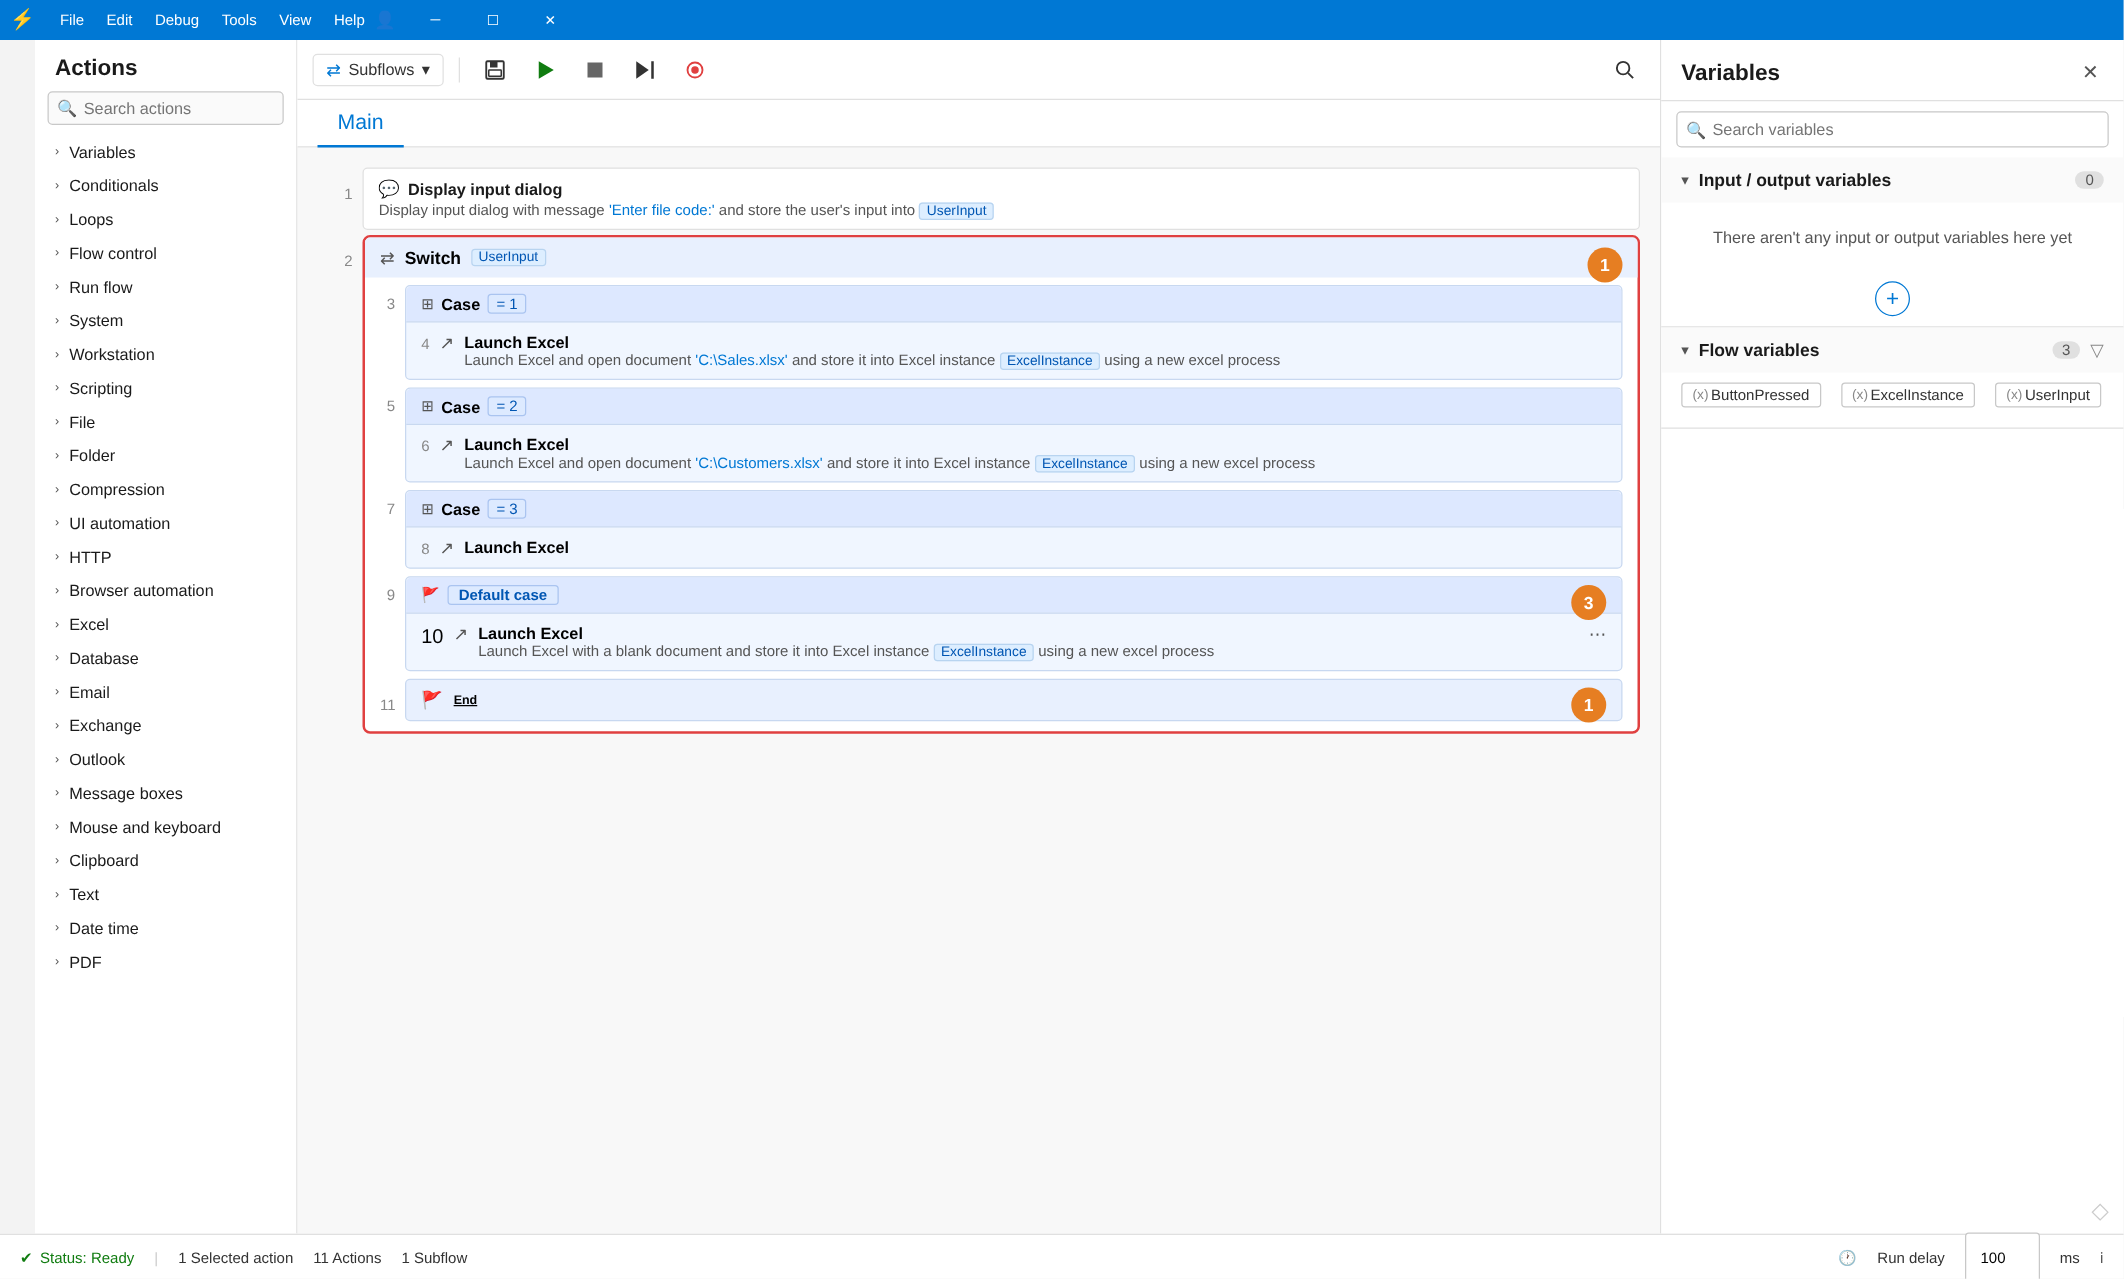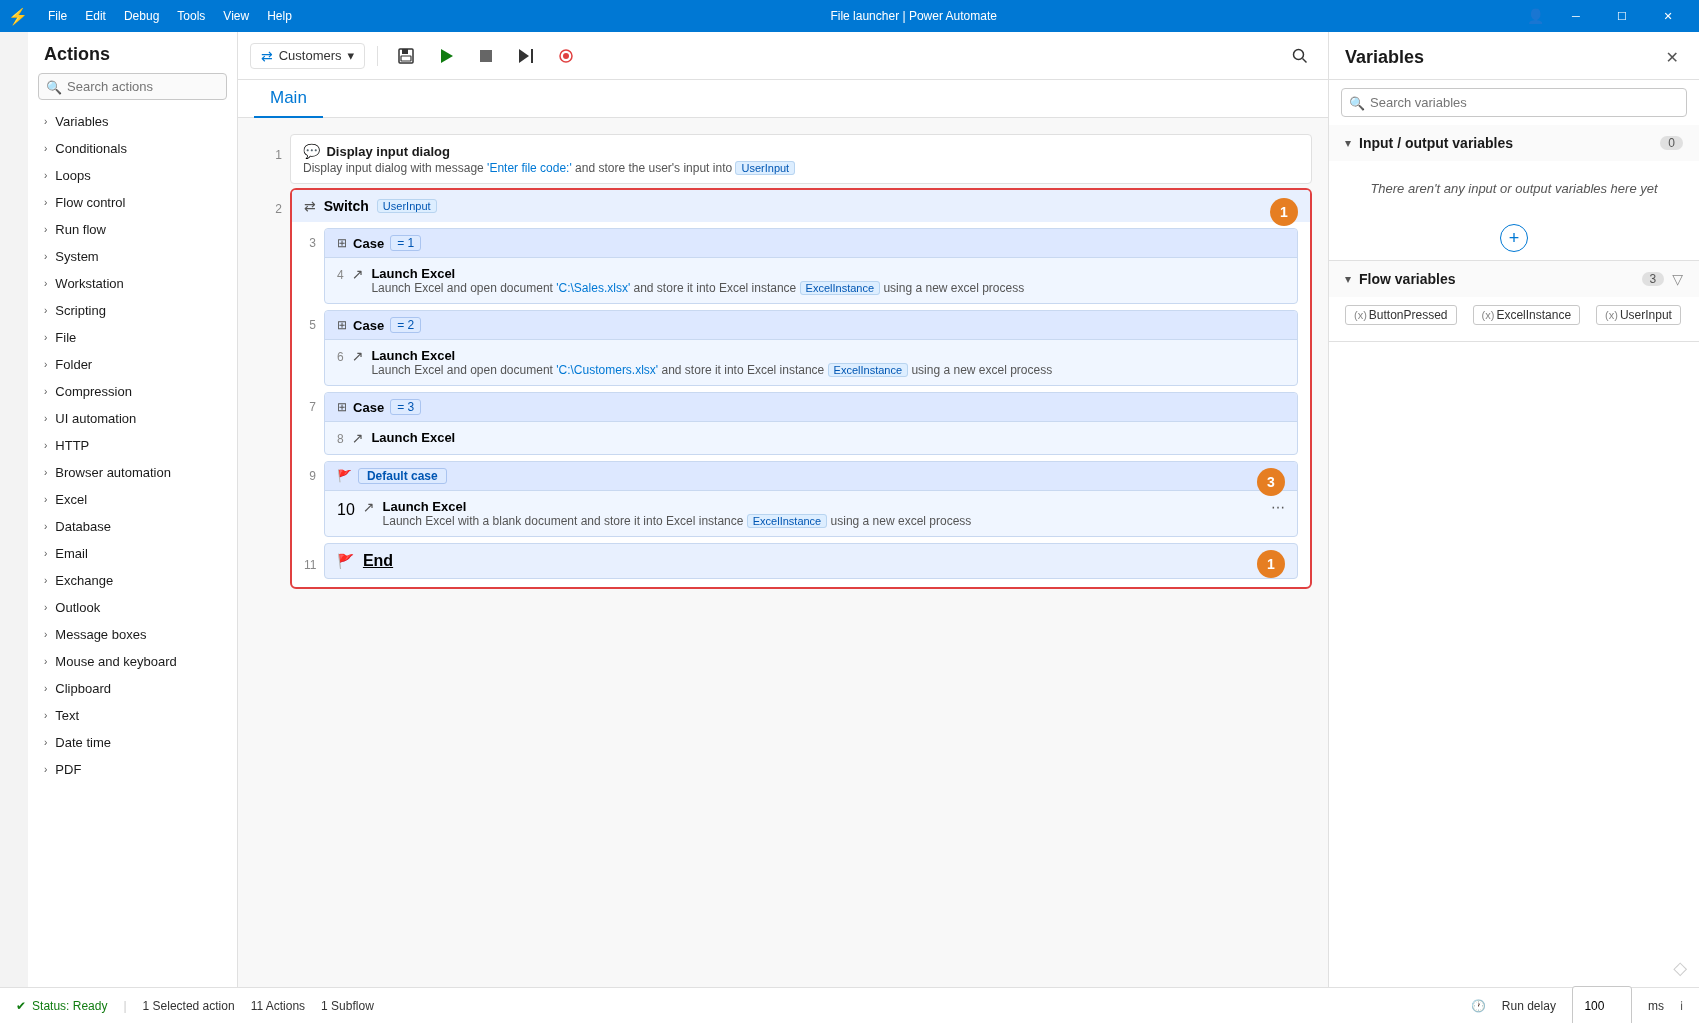--- a/index.html
+++ b/index.html
@@ -139,21 +139,21 @@
       display: flex; align-items: center; padding: 10px 16px;
       cursor: pointer; background: #fafafa;
     }
     .vars-section-title { font-size: 14px; font-weight: 600; color: #1a1a1a; flex: 1; }
     .vars-count {
       background: #e0e0e0; color: #555; border-radius: 10px;
       padding: 0 8px; font-size: 12px; margin-left: 8px;
     }
     .vars-chevron { color: #555; font-size: 12px; margin-right: 8px; }
     .vars-empty {
-      padding: 20px 16px; text-align: center; color: #555; font-size: 13px; font-style: italic;
+      padding: 20px 16px; text-align: center; color: #555; font-size: 13px;
     }
     .vars-add-btn {
       display: flex; align-items: center; justify-content: center; margin: 8px auto;
       width: 28px; height: 28px; border: 1px solid #0078d4; border-radius: 50%;
       color: #0078d4; font-size: 18px; cursor: pointer;
     }
     .var-chip {
       display: inline-flex; align-items: center; margin: 4px 8px;
       border: 1px solid #c8c8c8; border-radius: 3px; padding: 2px 8px;
       font-size: 12px; color: #333; background: white;
@@ -187,21 +187,20 @@
 <div class="titlebar">
   <div style="margin-right:12px; font-size:16px;">⚡</div>
   <div class="titlebar-menu">
     <span>File</span>
     <span>Edit</span>
     <span>Debug</span>
     <span>Tools</span>
     <span>View</span>
     <span>Help</span>
   </div>
-  <div class="titlebar-title">File launcher | Power Automate</div>
   <div style="margin-right:8px; font-size:14px;">👤</div>
   <div class="titlebar-controls">
     <span>─</span>
     <span>☐</span>
     <span class="close-btn">✕</span>
   </div>
 </div>
 
 <div class="app-body">
 
@@ -312,21 +311,21 @@
         <span class="chevron">›</span>
         <span>PDF</span>
       </div>
     </div>
   </div>
 
   <div class="canvas-panel">
     <div class="canvas-toolbar">
       <div class="subflows-btn">
         <span style="color:#0078d4; font-size:14px;">⇄</span>
-        <span>Customers</span>
+        <span>Subflows</span>
         <span>▾</span>
       </div>
       <div class="toolbar-sep"></div>
       <button class="toolbar-btn" title="Save">
         <svg width="18" height="18" viewBox="0 0 18 18" fill="none">
             <rect x="2" y="2" width="14" height="14" rx="1" stroke="#333" stroke-width="1.5"></rect>
             <rect x="5" y="2" width="6" height="5" fill="#333"></rect>
             <rect x="4" y="9" width="10" height="5" rx="0.5" stroke="#333" stroke-width="1.2"></rect>
           </svg>
       </button>
@@ -490,21 +489,21 @@
                 <div class="orange-badge" style="top:6px;">3</div>
               </div>
             </div>
           </div>
 
           <div style="margin:6px 12px 8px;">
             <div style="display:flex; align-items:center; margin-bottom:4px;">
               <div style="color:#888; font-size:12px; padding-top:8px; padding-right:8px; min-width:20px; text-align:right;">11</div>
               <div style="flex:1; border:1px solid #c8d8f0; border-radius:4px; background:#e8f0fe; padding:8px 12px; position:relative; display:flex; align-items:center; gap:8px;">
                 <span style="font-size:14px; color:#555;">🚩</span>
-                <span style="font-size:16px; font-weight:600;text-decoration:underline;">End</span>
+                <span style="font-size:10px; font-weight:600;text-decoration:underline;">End</span>
                 <div class="orange-badge" style="right:12px; top:6px;">1</div>
               </div>
             </div>
           </div>
         </div>
       </div>
 
     </div>
   </div>
 

